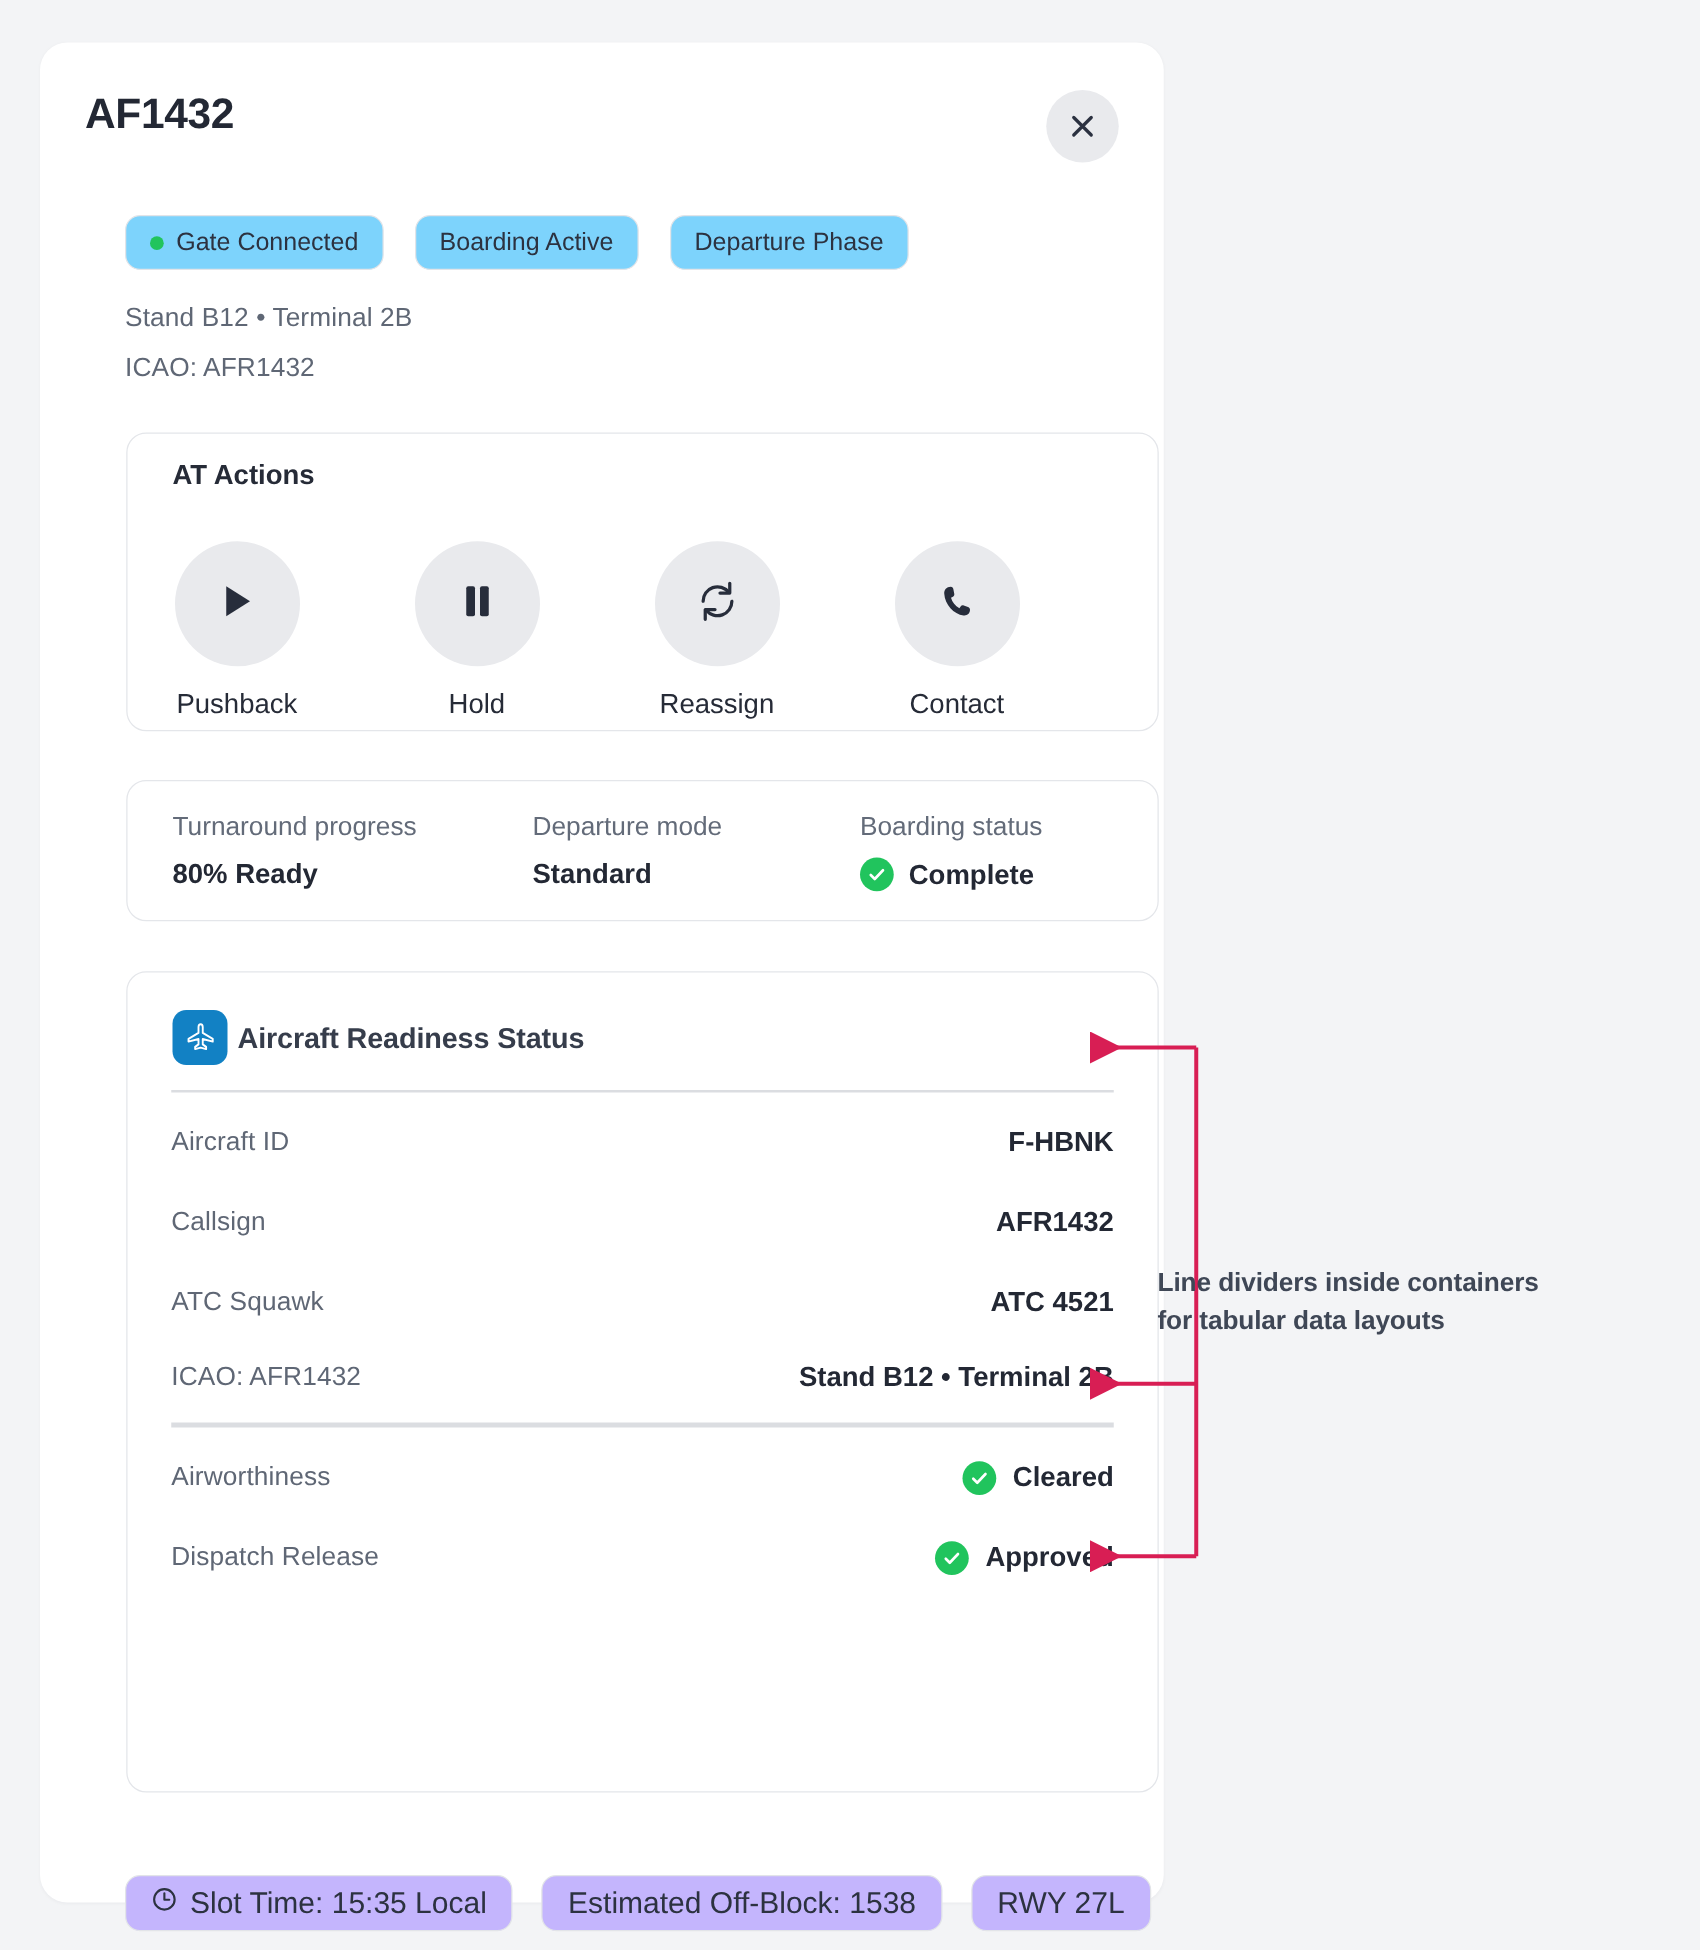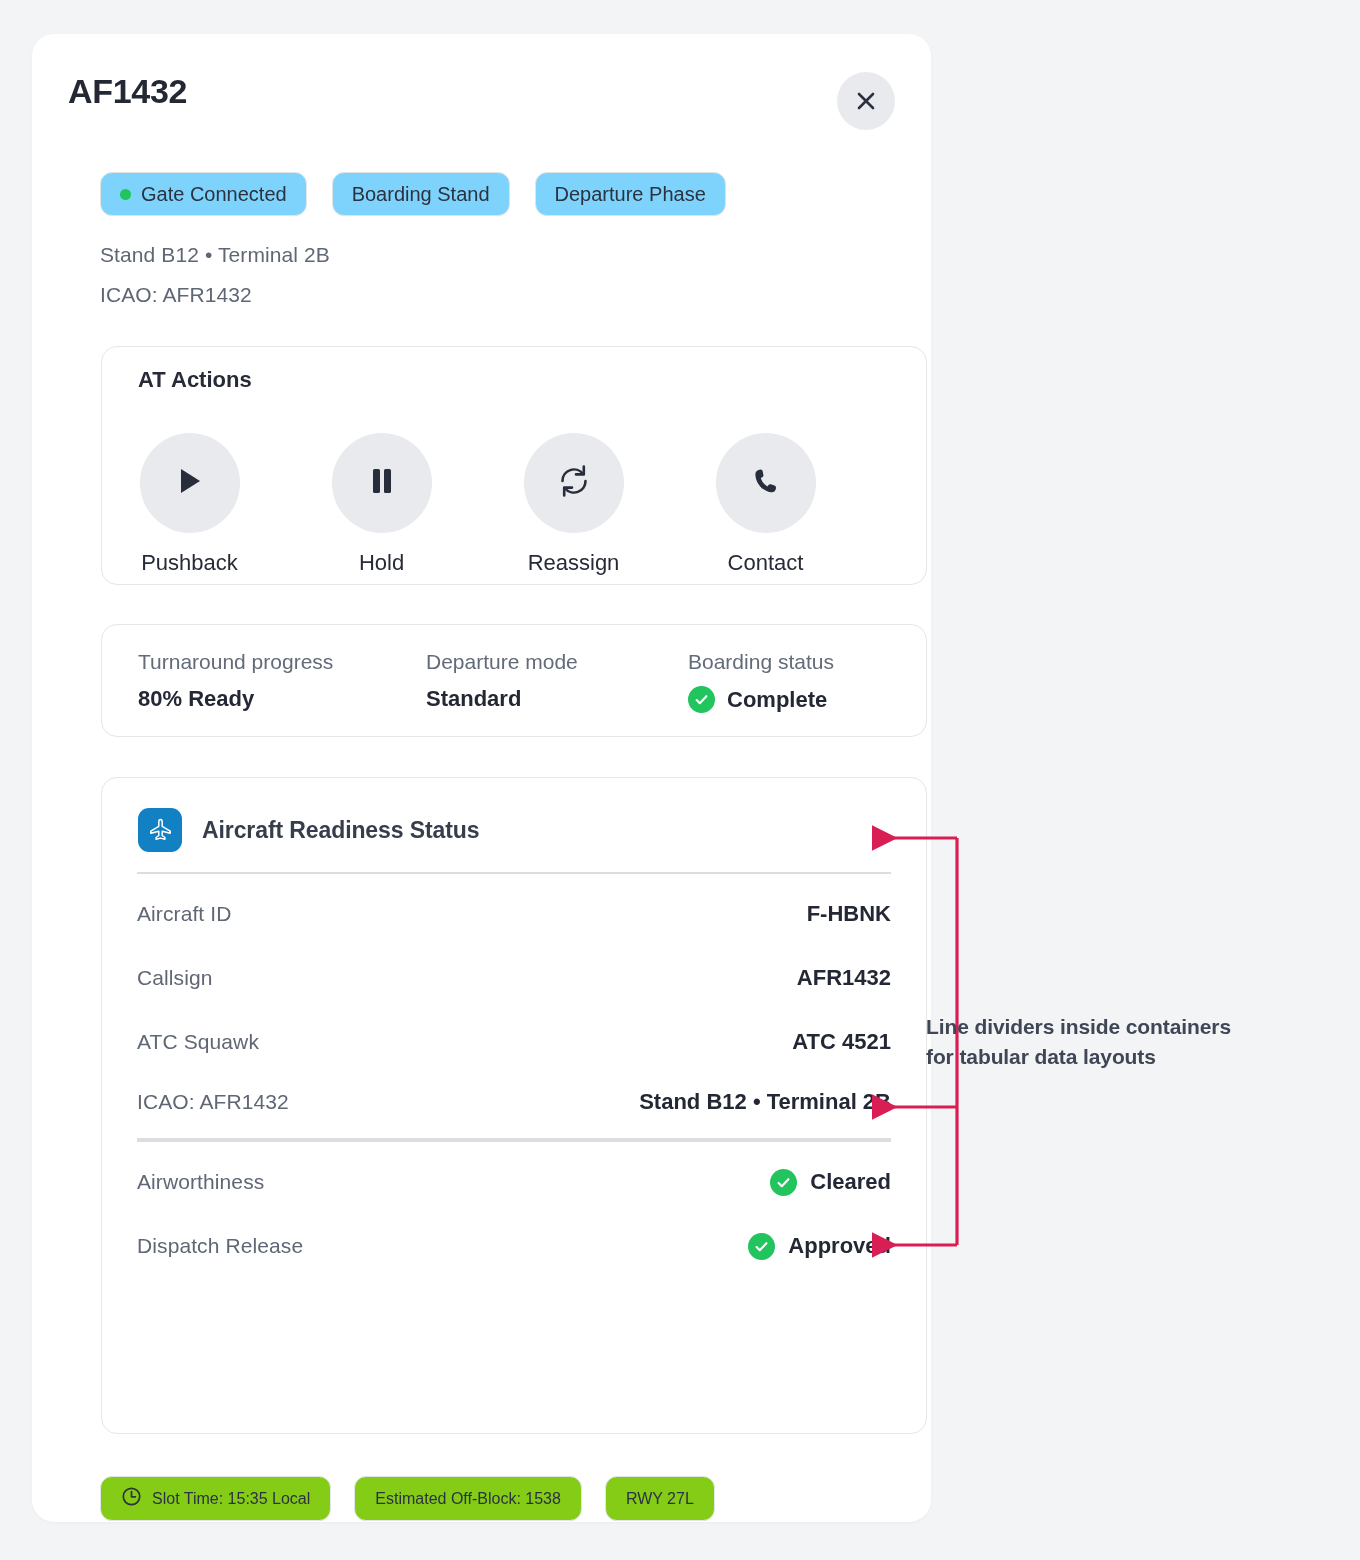--- a/index.html
+++ b/index.html
@@ -179,21 +179,21 @@
   }
 
   
   .card-ready { top: 743px; height: 657px; }
   .ready-head {
     position: absolute;
     left: 36px;
     top: 30px;
     display: flex;
     align-items: center;
-    gap: 20px;
+    gap: 8px;
   }
   .ready-icon {
     width: 44px;
     height: 44px;
     border-radius: 11px;
     background: #1281c4;
     display: flex;
     align-items: center;
     justify-content: center;
     flex: 0 0 auto;
@@ -260,25 +260,26 @@
     gap: 23px;
   }
   .fchip {
     display: inline-flex;
     align-items: center;
     gap: 10px;
     height: 45px;
     padding: 0 20px;
     border: 1.4px solid #e2e4e8;
     border-radius: 12px;
-    background: #84cc16;
-    font-size: 16px;
+    background: #c4b5fd;
+    font-size: 24px;
     color: #2c3240;
     white-space: nowrap;
     cursor: pointer;
+    margin-top: 24px;
   }
 
   
   .annotation-svg {
     position: absolute;
     left: 0;
     top: 0;
     width: 1360px;
     height: 1560px;
     pointer-events: none;
@@ -312,21 +313,21 @@
         </span>
       </button>
     </div>
 
     <div class="chip-row">
       <div class="chip">
         <span class="dot"></span>
         <span>Gate Connected</span>
       </div>
       <div class="chip">
-        <span>Boarding Stand</span>
+        <span>Boarding Active</span>
       </div>
       <div class="chip">
         <span>Departure Phase</span>
       </div>
     </div>
 
     <div class="meta l1">Stand B12  •  Terminal 2B</div>
     <div class="meta l2">ICAO: AFR1432</div>
 
     <div class="card card-actions">

